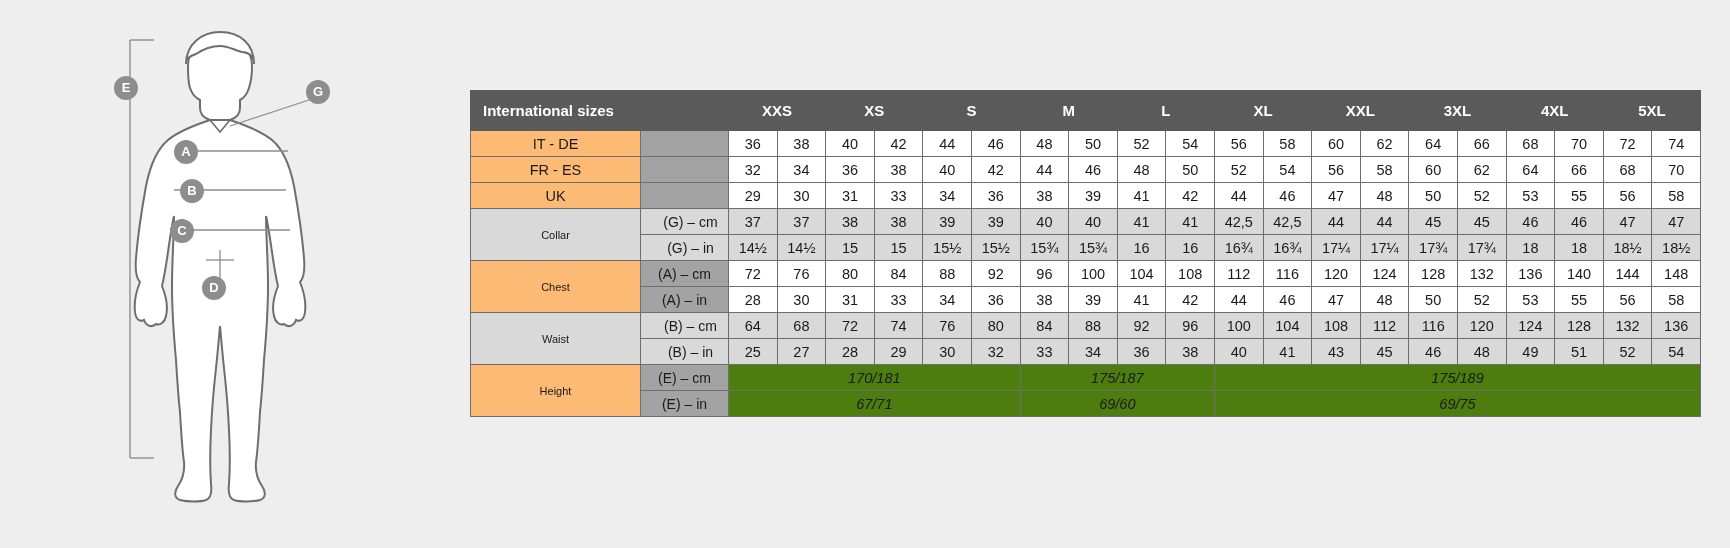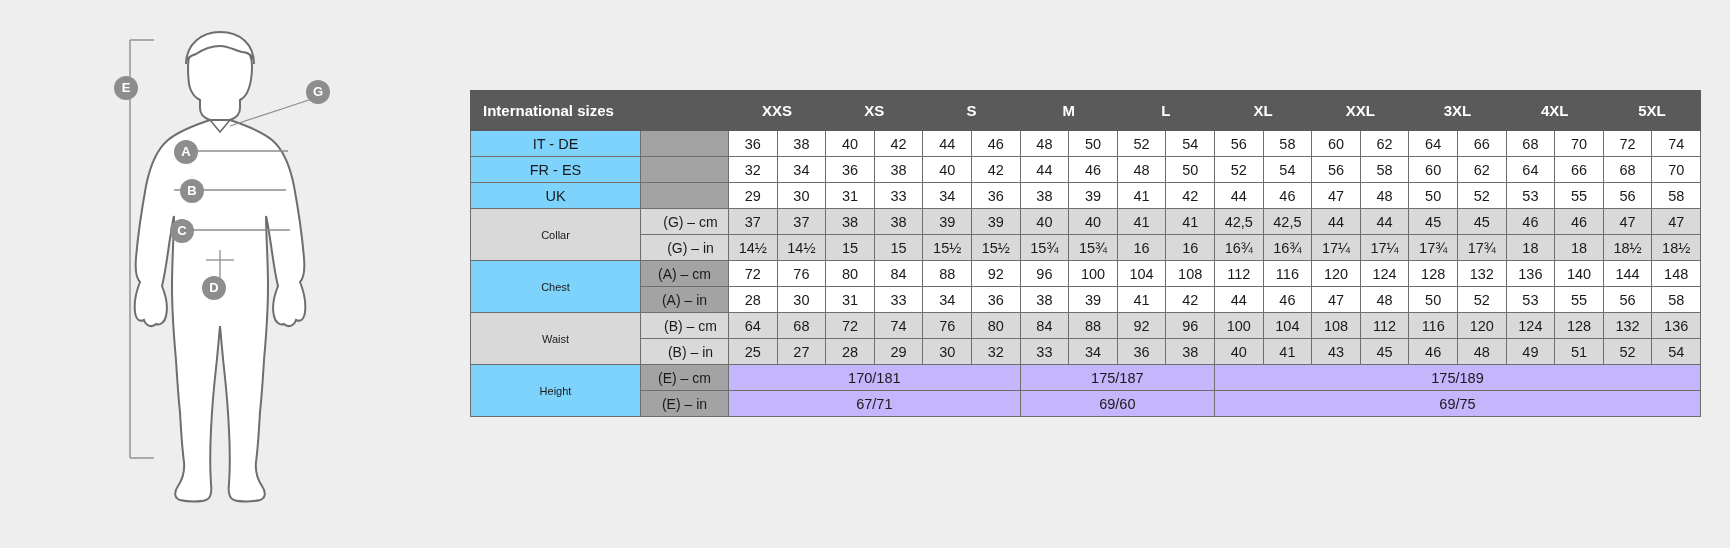--- a/index.html
+++ b/index.html
@@ -81,37 +81,37 @@
     border: 1px solid #5a5a5a;
   }
   tr.head th.lbl {
     text-align: left;
     padding-left: 12px;
   }
   
   td.rowlabel {
     text-align: left;
     padding-left: 12px;
-    background: #7dd3fc;
+    background: #fdba74;
   }
   td.rowlabel.grey {
     background: #d9d9d9;
   }
   td.rowlabel.big {
     font-size: 11px;
   }
   td.unit {
     text-align: left;
     padding-left: 10px;
     background: #a3a3a3;
     font-size: 14px;
   }
   td.unit.grey { background: #d9d9d9; padding-left: 12px; }
   td.val.grey { background: #d9d9d9; }
-  td.span { background: #c4b5fd; }
+  td.span { background: #4d7c0f; font-style: italic; }
 
   col.c-label { width: 170px; }
   col.c-unit  { width: 88px; }
   col.c-v     { width: 48.6px; }
 </style>
 </head>
 <body>
 
 <div id="page">
 

